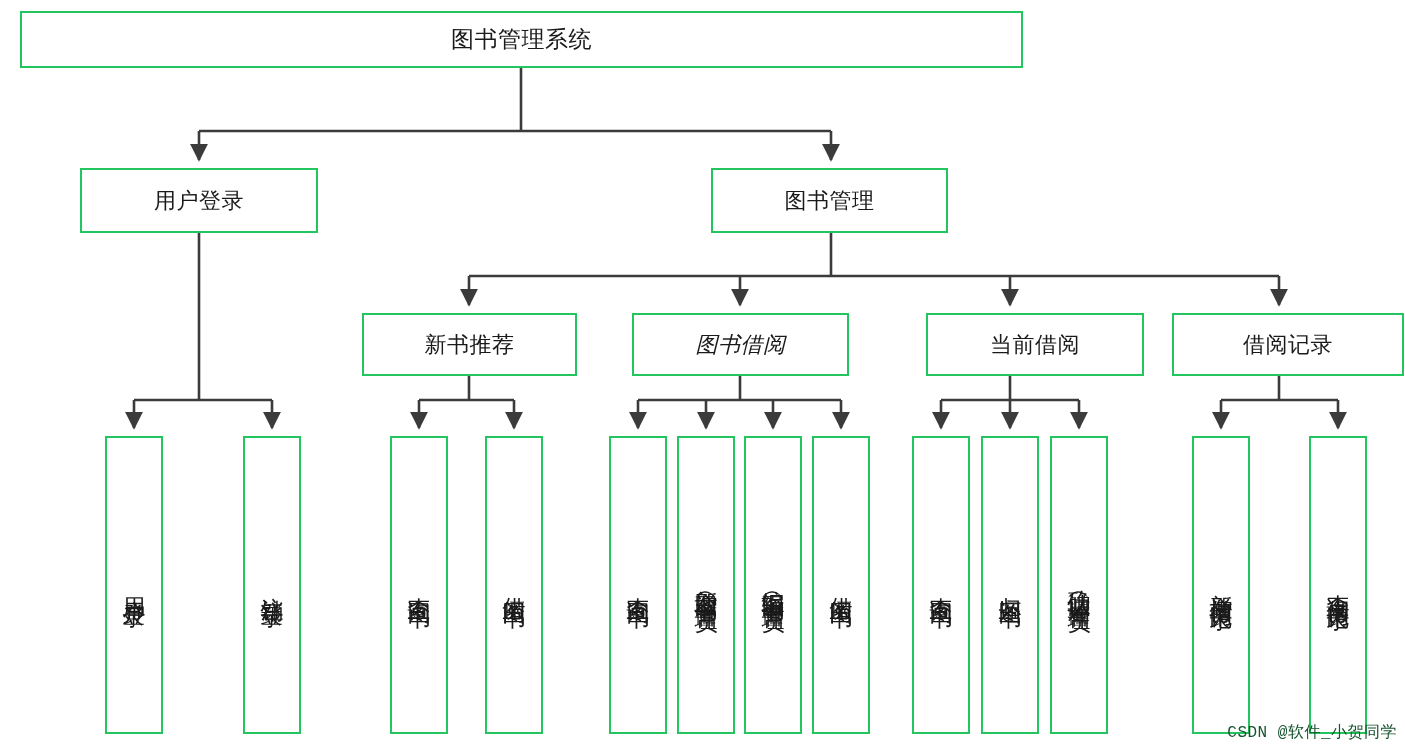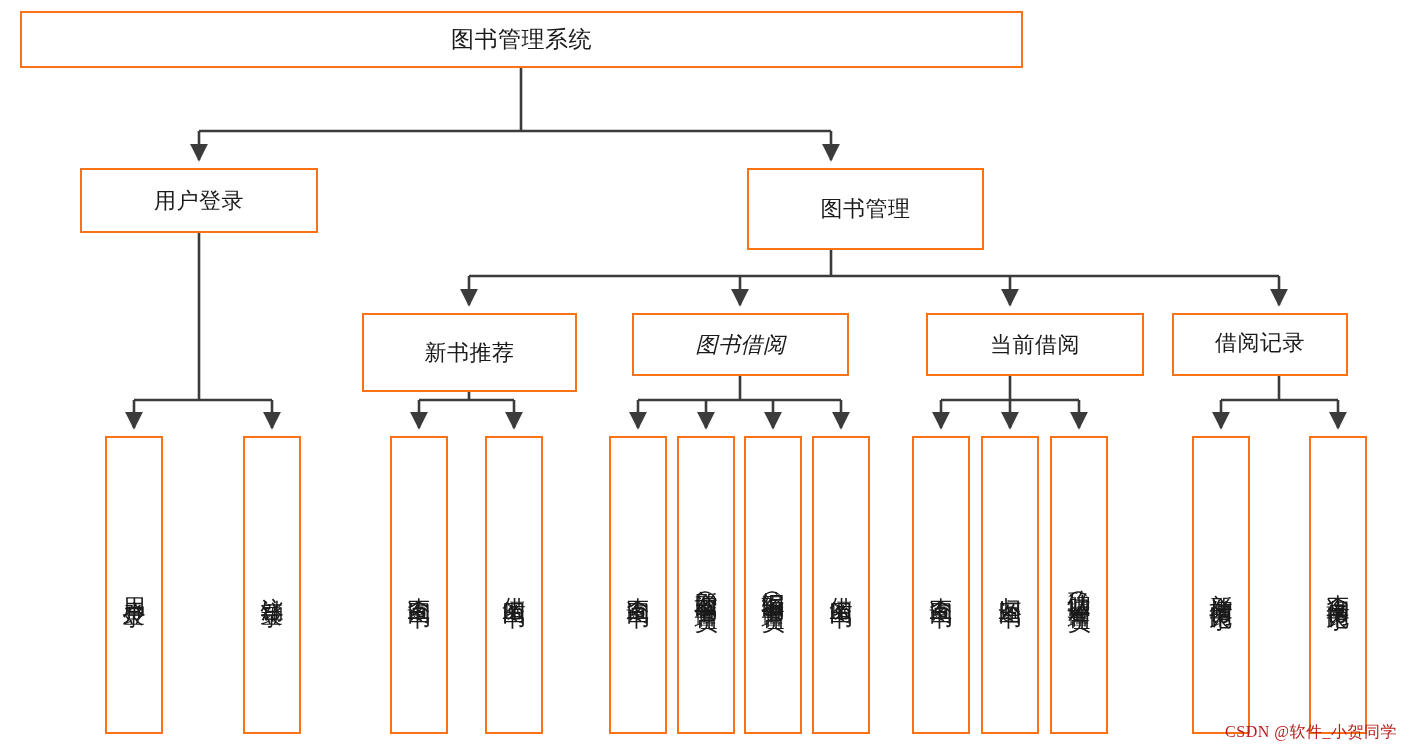--- a/index.html
+++ b/index.html
@@ -20,21 +20,21 @@
     position:absolute;
     left:0;top:0;
     width:1405px;
     height:747px;
     pointer-events:none;
   }
   .node{
     position:absolute;
     box-sizing:border-box;
     background:#ffffff;
-    border:2px solid #f97316;
+    border:2px solid #22c55e;
     display:flex;
     align-items:center;
     justify-content:center;
     z-index:3;
   }
   .node .label{
     display:block;
     text-align:center;
     line-height:1.18;
     color:#1a1a1a;
@@ -60,25 +60,25 @@
     line-height:1;
     letter-spacing:3px;
     white-space:nowrap;
     max-height:286px;
   }
   .watermark{
     position:absolute;
     right:8px;
     bottom:4px;
     font-size:16px;
-    color:#b91c1c;
+    color:#14532d;
     letter-spacing:0.5px;
     z-index:5;
     white-space:nowrap;
-    font-family:Liberation Serif, serif;
+    font-family:Liberation Mono, monospace;
   }
 </style>
 </head>
 <body>
 
 <div id="canvas">
 
   <svg id="edges" viewBox="0 0 1405 747" width="1405" height="747" xmlns="http://www.w3.org/2000/svg">
     <defs>
       <marker id="arrow" viewBox="0 0 10 10" refX="9" refY="5" markerWidth="7" markerHeight="7" orient="auto-start-reverse">
@@ -130,37 +130,37 @@
   </svg>
 
   <div class="node h root" style="left:20px;top:11px;width:1003px;height:57px;">
     <span class="label">图书管理系统</span>
   </div>
 
   <div class="node h" style="left:80px;top:168px;width:238px;height:65px;">
     <span class="label">用户登录</span>
   </div>
 
-  <div class="node h" style="left:711px;top:168px;width:237px;height:82px;margin-left:36px;">
+  <div class="node h" style="left:711px;top:168px;width:237px;height:65px;">
     <span class="label">图书管理</span>
   </div>
 
-  <div class="node h" style="left:362px;top:313px;width:215px;height:79px;">
+  <div class="node h" style="left:362px;top:313px;width:215px;height:63px;">
     <span class="label">新书推荐</span>
   </div>
 
   <div class="node h" style="left:632px;top:313px;width:217px;height:63px;font-style:italic;">
     <span class="label">图书借阅</span>
   </div>
 
   <div class="node h" style="left:902px;top:313px;width:218px;height:63px;margin-left:24px;">
     <span class="label">当前借阅</span>
   </div>
 
-  <div class="node h" style="left:1172px;top:313px;width:176px;height:63px;font-family:Liberation Mono, monospace;">
+  <div class="node h" style="left:1172px;top:313px;width:232px;height:63px;">
     <span class="label">借阅记录</span>
   </div>
 
   <div class="node v" style="left:105px;top:436px;width:58px;height:298px;">
     <span class="label">用户登录</span>
   </div>
 
   <div class="node v" style="left:243px;top:436px;width:58px;height:298px;">
     <span class="label">注销登录</span>
   </div>

